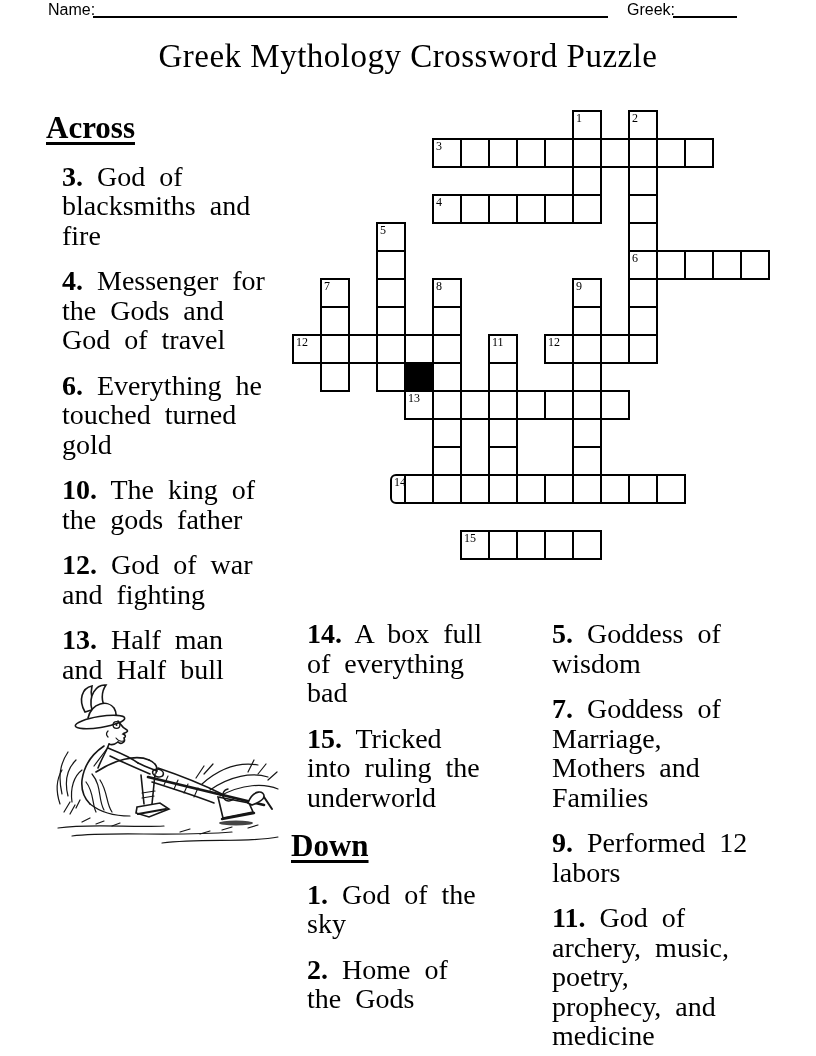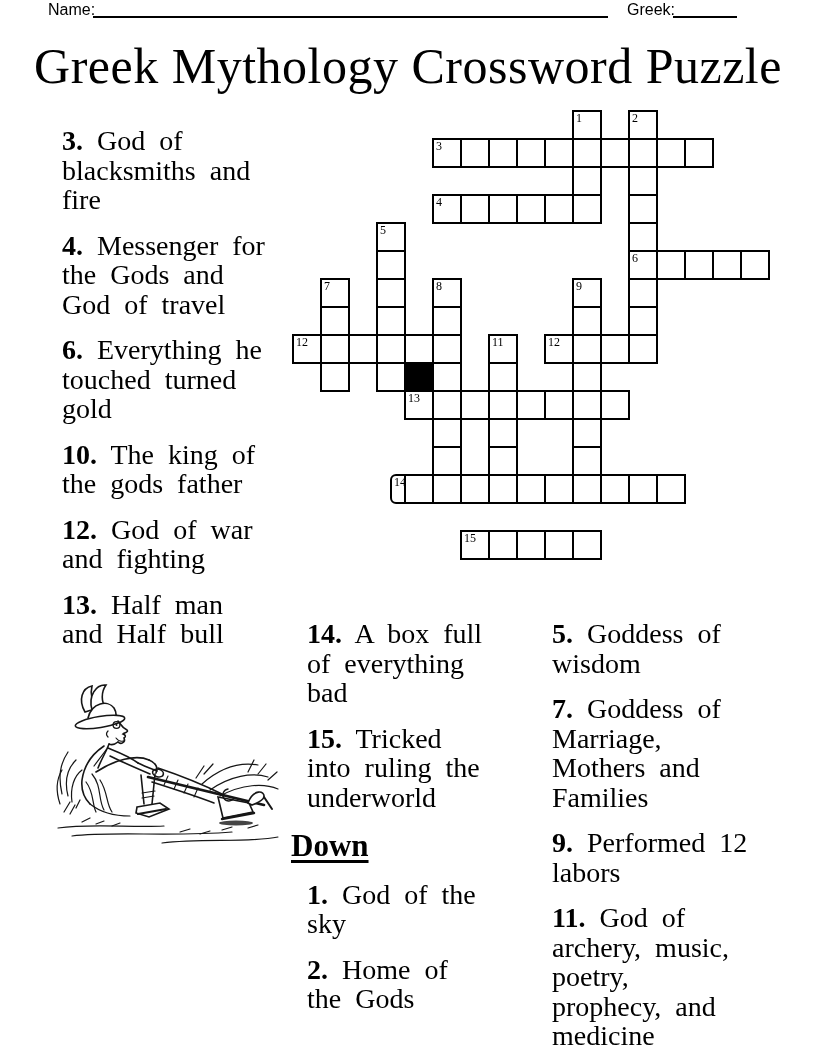--- a/index.html
+++ b/index.html
@@ -13,21 +13,21 @@
     font-size:16px;line-height:18px;color:#000;
   }
   #name-label{left:48px;}
   #date-label{left:627px;}
   .write-line{position:absolute;top:0;height:16px;border-bottom:2px solid #000;}
   #name-line{left:93px;width:515px;}
   #date-line{left:673px;width:64px;}
   
   #page-title{
     position:absolute;left:0;right:0;top:38px;margin:0;text-align:center;
-    font-size:50px;font-weight:400;letter-spacing:0.5px;line-height:1.15;
+    font-size:33px;font-weight:400;letter-spacing:0.5px;line-height:1.15;
   }
   
   .clue-col{position:absolute;font-size:28px;line-height:29.5px;word-spacing:7px;}
   #across-col{left:46px;top:110px;width:240px;}
   #mid-col{left:291px;top:603px;width:218px;}
   #right-col{left:536px;top:603px;width:228px;}
   .sec-heading{
     margin:0 0 8px 0;font-size:31px;font-weight:700;line-height:35.6px;
     text-decoration:underline;text-decoration-thickness:2.5px;text-underline-offset:4px;
   }
@@ -57,20 +57,21 @@
 <div class="sheet">
 
   <span class="hdr-label" id="name-label">Name:</span>
   <div class="write-line" id="name-line"></div>
   <span class="hdr-label" id="date-label">Greek:</span>
   <div class="write-line" id="date-line"></div>
 
   <h1 id="page-title">Greek Mythology Crossword Puzzle</h1>
 
   <div class="clue-col" id="across-col">
+    <h2 class="sec-heading">Across</h2>
     <div id="across-list">
         <div class="clue"><b>3.</b> <span>God of blacksmiths and fire</span></div>
         <div class="clue"><b>4.</b> <span>Messenger for the Gods and God of travel</span></div>
         <div class="clue"><b>6.</b> <span>Everything he touched turned gold</span></div>
         <div class="clue"><b>10.</b> <span>The king of the gods father</span></div>
         <div class="clue"><b>12.</b> <span>God of war and fighting</span></div>
         <div class="clue"><b>13.</b> <span>Half man and Half bull</span></div>
       </div>
   </div>
 

